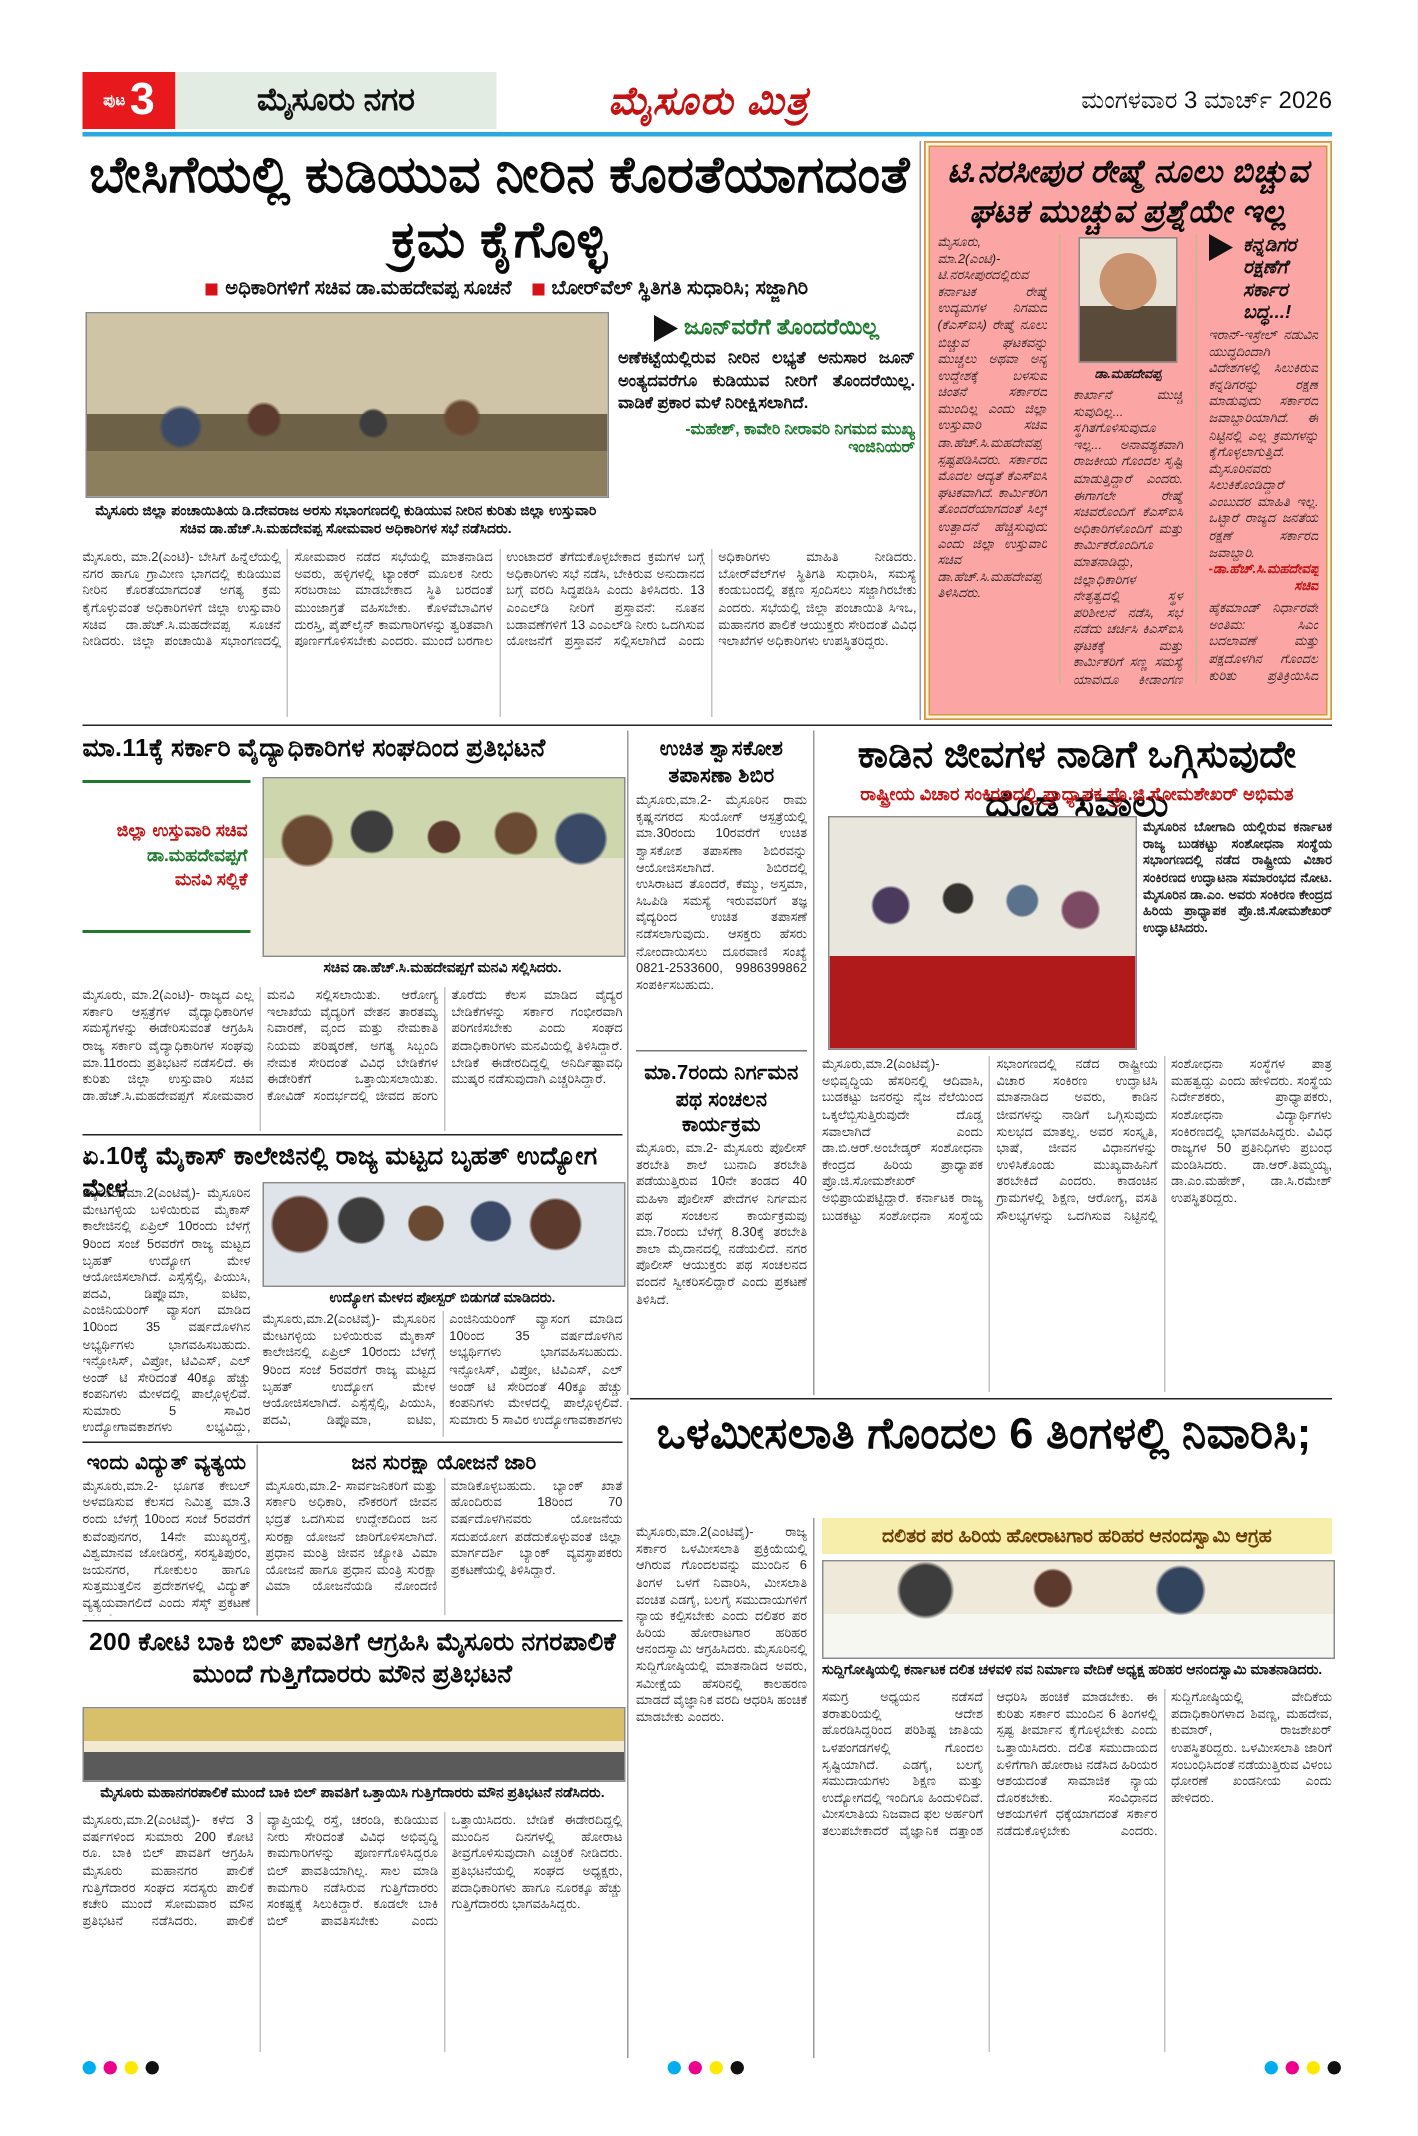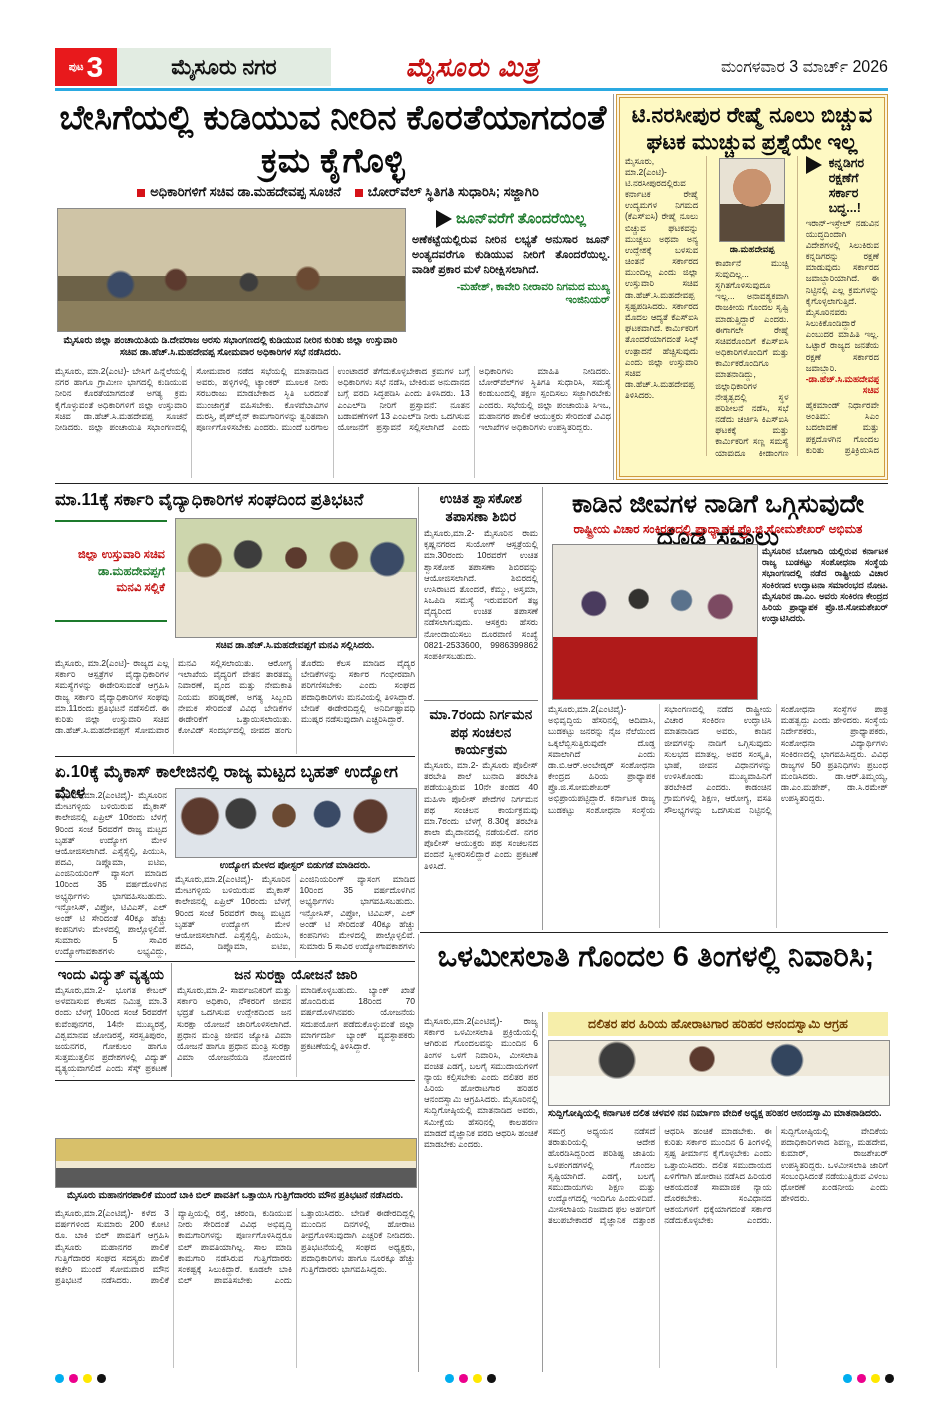--- a/index.html
+++ b/index.html
@@ -71,21 +71,21 @@
       linear-gradient(#dfe4ea 0 100%);}
   .ph-contractors{background:
       linear-gradient(#d8c06a 0 45%, #f1e9d2 45% 60%, #5a5a5a 60% 100%);}
   .ph-press{background:
       radial-gradient(circle at 20% 30%, #3d3d3d 0 6%, transparent 7%),
       radial-gradient(circle at 45% 28%, #5c3a2e 0 6%, transparent 7%),
       radial-gradient(circle at 70% 30%, #33455e 0 6%, transparent 7%),
       linear-gradient(#efe9da 0 55%, #f7f7f2 55% 100%);}
 
   
-  .cream-box{background:#fef9c3;border:1px solid #cf9a3e;box-shadow:inset 0 0 0 2px #fbf4e0, inset 0 0 0 3px #cf9a3e;}
+  .cream-box{background:#fca5a5;border:1px solid #cf9a3e;box-shadow:inset 0 0 0 2px #fbf4e0, inset 0 0 0 3px #cf9a3e;font-style:italic;}
   .silk-cols{display:flex;gap:8px;}
   .silk-col{flex:1;min-width:0;}
   .silk-col + .silk-col{border-left:1px solid #c9b58a;padding-left:8px;}
 
   .quote-title{font-size:14.5px;font-weight:bold;color:#1d7a2c;text-align:center;}
   .quote-text{font-size:11px;font-weight:bold;text-align:justify;line-height:1.35;}
   .quote-attrib{font-size:10.5px;font-weight:bold;color:#1d7a2c;text-align:right;}
   .play{width:0;height:0;border-top:9px solid transparent;border-bottom:9px solid transparent;
         border-left:16px solid #111;display:inline-block;vertical-align:middle;margin-right:4px;}
 
@@ -188,20 +188,21 @@
   <div class="abs bodytext cols2" style="left:175px;top:874px;width:240px;height:84px;">ಮೈಸೂರು,ಮಾ.2(ಎಂಟಿವೈ)- ಮೈಸೂರಿನ ಮೇಟಗಳ್ಳಿಯ ಬಳಿಯಿರುವ ಮೈಕಾಸ್ ಕಾಲೇಜಿನಲ್ಲಿ ಏಪ್ರಿಲ್ 10ರಂದು ಬೆಳಗ್ಗೆ 9ರಿಂದ ಸಂಜೆ 5ರವರೆಗೆ ರಾಜ್ಯ ಮಟ್ಟದ ಬೃಹತ್ ಉದ್ಯೋಗ ಮೇಳ ಆಯೋಜಿಸಲಾಗಿದೆ. ಎಸ್ಸೆಸ್ಸೆಲ್ಸಿ, ಪಿಯುಸಿ, ಪದವಿ, ಡಿಪ್ಲೊಮಾ, ಐಟಿಐ, ಎಂಜಿನಿಯರಿಂಗ್ ವ್ಯಾಸಂಗ ಮಾಡಿದ 10ರಿಂದ 35 ವರ್ಷದೊಳಗಿನ ಅಭ್ಯರ್ಥಿಗಳು ಭಾಗವಹಿಸಬಹುದು. ಇನ್ಫೋಸಿಸ್, ವಿಪ್ರೋ, ಟಿವಿಎಸ್, ಎಲ್ ಅಂಡ್ ಟಿ ಸೇರಿದಂತೆ 40ಕ್ಕೂ ಹೆಚ್ಚು ಕಂಪನಿಗಳು ಮೇಳದಲ್ಲಿ ಪಾಲ್ಗೊಳ್ಳಲಿವೆ. ಸುಮಾರು 5 ಸಾವಿರ ಉದ್ಯೋಗಾವಕಾಶಗಳು ಲಭ್ಯವಿದ್ದು, ಅಭ್ಯರ್ಥಿಗಳು ಬಯೋಡೇಟಾ, ಅಂಕಪಟ್ಟಿ, ಆಧಾರ್ ಪ್ರತಿಯೊಂದಿಗೆ ಹಾಜರಾಗಬೇಕು. ಉದ್ಯೋಗ ಮೇಳದ ಪೋಸ್ಟರ್ ಅನ್ನು ಕಾಲೇಜಿನ ಪ್ರಾಂಶುಪಾಲರು ಹಾಗೂ ಸಿಬ್ಬಂದಿ ಬಿಡುಗಡೆ ಮಾಡಿದರು. ಹೆಚ್ಚಿನ ಮಾಹಿತಿಗೆ ಕಾಲೇಜಿನ ಕಚೇರಿಯನ್ನು ಸಂಪರ್ಕಿಸಬಹುದು ಎಂದು ಪ್ರಕಟಣೆ ತಿಳಿಸಿದೆ.</div>
 
   <div class="hrule" style="left:55px;top:961px;width:360px;"></div>
   <div class="abs headline hl-sm" style="left:55px;top:966px;width:112px;">ಇಂದು ವಿದ್ಯುತ್ ವ್ಯತ್ಯಯ</div>
   <div class="abs bodytext" style="left:55px;top:985px;width:112px;height:92px;">ಮೈಸೂರು,ಮಾ.2- ಭೂಗತ ಕೇಬಲ್ ಅಳವಡಿಸುವ ಕೆಲಸದ ನಿಮಿತ್ತ ಮಾ.3 ರಂದು ಬೆಳಗ್ಗೆ 10ರಿಂದ ಸಂಜೆ 5ರವರೆಗೆ ಕುವೆಂಪುನಗರ, 14ನೇ ಮುಖ್ಯರಸ್ತೆ, ವಿಶ್ವಮಾನವ ಜೋಡಿರಸ್ತೆ, ಸರಸ್ವತಿಪುರಂ, ಜಯನಗರ, ಗೋಕುಲಂ ಹಾಗೂ ಸುತ್ತಮುತ್ತಲಿನ ಪ್ರದೇಶಗಳಲ್ಲಿ ವಿದ್ಯುತ್ ವ್ಯತ್ಯಯವಾಗಲಿದೆ ಎಂದು ಸೆಸ್ಕ್ ಪ್ರಕಟಣೆ ತಿಳಿಸಿದೆ.</div>
   <div class="vrule" style="left:171px;top:963px;height:114px;"></div>
   <div class="abs headline hl-sm" style="left:177px;top:966px;width:238px;">ಜನ ಸುರಕ್ಷಾ ಯೋಜನೆ ಜಾರಿ</div>
   <div class="abs bodytext cols2" style="left:177px;top:985px;width:238px;height:92px;">ಮೈಸೂರು,ಮಾ.2- ಸಾರ್ವಜನಿಕರಿಗೆ ಮತ್ತು ಸರ್ಕಾರಿ ಅಧಿಕಾರಿ, ನೌಕರರಿಗೆ ಜೀವನ ಭದ್ರತೆ ಒದಗಿಸುವ ಉದ್ದೇಶದಿಂದ ಜನ ಸುರಕ್ಷಾ ಯೋಜನೆ ಜಾರಿಗೊಳಿಸಲಾಗಿದೆ. ಪ್ರಧಾನ ಮಂತ್ರಿ ಜೀವನ ಜ್ಯೋತಿ ವಿಮಾ ಯೋಜನೆ ಹಾಗೂ ಪ್ರಧಾನ ಮಂತ್ರಿ ಸುರಕ್ಷಾ ವಿಮಾ ಯೋಜನೆಯಡಿ ನೋಂದಣಿ ಮಾಡಿಕೊಳ್ಳಬಹುದು. ಬ್ಯಾಂಕ್ ಖಾತೆ ಹೊಂದಿರುವ 18ರಿಂದ 70 ವರ್ಷದೊಳಗಿನವರು ಯೋಜನೆಯ ಸದುಪಯೋಗ ಪಡೆದುಕೊಳ್ಳುವಂತೆ ಜಿಲ್ಲಾ ಮಾರ್ಗದರ್ಶಿ ಬ್ಯಾಂಕ್ ವ್ಯವಸ್ಥಾಪಕರು ಪ್ರಕಟಣೆಯಲ್ಲಿ ತಿಳಿಸಿದ್ದಾರೆ.</div>
 
   <div class="hrule" style="left:55px;top:1080px;width:360px;"></div>
+  <div class="abs headline hl-md" style="left:55px;top:1085px;width:360px;">200 ಕೋಟಿ ಬಾಕಿ ಬಿಲ್ ಪಾವತಿಗೆ ಆಗ್ರಹಿಸಿ ಮೈಸೂರು ನಗರಪಾಲಿಕೆ ಮುಂದೆ ಗುತ್ತಿಗೆದಾರರು ಮೌನ ಪ್ರತಿಭಟನೆ</div>
   <div class="photo ph-contractors" style="left:55px;top:1138px;width:360px;height:48px;"></div>
   <div class="abs caption" style="left:55px;top:1189px;width:360px;">ಮೈಸೂರು ಮಹಾನಗರಪಾಲಿಕೆ ಮುಂದೆ ಬಾಕಿ ಬಿಲ್ ಪಾವತಿಗೆ ಒತ್ತಾಯಿಸಿ ಗುತ್ತಿಗೆದಾರರು ಮೌನ ಪ್ರತಿಭಟನೆ ನಡೆಸಿದರು.</div>
   <div class="abs bodytext cols3" style="left:55px;top:1208px;width:360px;height:160px;">ಮೈಸೂರು,ಮಾ.2(ಎಂಟಿವೈ)- ಕಳೆದ 3 ವರ್ಷಗಳಿಂದ ಸುಮಾರು 200 ಕೋಟಿ ರೂ. ಬಾಕಿ ಬಿಲ್ ಪಾವತಿಗೆ ಆಗ್ರಹಿಸಿ ಮೈಸೂರು ಮಹಾನಗರ ಪಾಲಿಕೆ ಗುತ್ತಿಗೆದಾರರ ಸಂಘದ ಸದಸ್ಯರು ಪಾಲಿಕೆ ಕಚೇರಿ ಮುಂದೆ ಸೋಮವಾರ ಮೌನ ಪ್ರತಿಭಟನೆ ನಡೆಸಿದರು. ಪಾಲಿಕೆ ವ್ಯಾಪ್ತಿಯಲ್ಲಿ ರಸ್ತೆ, ಚರಂಡಿ, ಕುಡಿಯುವ ನೀರು ಸೇರಿದಂತೆ ವಿವಿಧ ಅಭಿವೃದ್ಧಿ ಕಾಮಗಾರಿಗಳನ್ನು ಪೂರ್ಣಗೊಳಿಸಿದ್ದರೂ ಬಿಲ್ ಪಾವತಿಯಾಗಿಲ್ಲ. ಸಾಲ ಮಾಡಿ ಕಾಮಗಾರಿ ನಡೆಸಿರುವ ಗುತ್ತಿಗೆದಾರರು ಸಂಕಷ್ಟಕ್ಕೆ ಸಿಲುಕಿದ್ದಾರೆ. ಕೂಡಲೇ ಬಾಕಿ ಬಿಲ್ ಪಾವತಿಸಬೇಕು ಎಂದು ಒತ್ತಾಯಿಸಿದರು. ಬೇಡಿಕೆ ಈಡೇರದಿದ್ದಲ್ಲಿ ಮುಂದಿನ ದಿನಗಳಲ್ಲಿ ಹೋರಾಟ ತೀವ್ರಗೊಳಿಸುವುದಾಗಿ ಎಚ್ಚರಿಕೆ ನೀಡಿದರು. ಪ್ರತಿಭಟನೆಯಲ್ಲಿ ಸಂಘದ ಅಧ್ಯಕ್ಷರು, ಪದಾಧಿಕಾರಿಗಳು ಹಾಗೂ ನೂರಕ್ಕೂ ಹೆಚ್ಚು ಗುತ್ತಿಗೆದಾರರು ಭಾಗವಹಿಸಿದ್ದರು.</div>
 
   <div class="hrule" style="left:420px;top:932px;width:468px;"></div>
   <div class="vrule" style="left:418px;top:934px;height:438px;"></div>
   <div class="abs headline" style="left:424px;top:938px;width:464px;font-size:29px;line-height:1.25;">
     <div>ಒಳಮೀಸಲಾತಿ ಗೊಂದಲ 6 ತಿಂಗಳಲ್ಲಿ ನಿವಾರಿಸಿ;</div>
   </div>
   <div class="abs bodytext" style="left:424px;top:1016px;width:114px;height:352px;">ಮೈಸೂರು,ಮಾ.2(ಎಂಟಿವೈ)- ರಾಜ್ಯ ಸರ್ಕಾರ ಒಳಮೀಸಲಾತಿ ಪ್ರಕ್ರಿಯೆಯಲ್ಲಿ ಆಗಿರುವ ಗೊಂದಲವನ್ನು ಮುಂದಿನ 6 ತಿಂಗಳ ಒಳಗೆ ನಿವಾರಿಸಿ, ಮೀಸಲಾತಿ ವಂಚಿತ ಎಡಗೈ, ಬಲಗೈ ಸಮುದಾಯಗಳಿಗೆ ನ್ಯಾಯ ಕಲ್ಪಿಸಬೇಕು ಎಂದು ದಲಿತರ ಪರ ಹಿರಿಯ ಹೋರಾಟಗಾರ ಹರಿಹರ ಆನಂದಸ್ವಾಮಿ ಆಗ್ರಹಿಸಿದರು. ಮೈಸೂರಿನಲ್ಲಿ ಸುದ್ದಿಗೋಷ್ಠಿಯಲ್ಲಿ ಮಾತನಾಡಿದ ಅವರು, ಸಮೀಕ್ಷೆಯ ಹೆಸರಿನಲ್ಲಿ ಕಾಲಹರಣ ಮಾಡದೆ ವೈಜ್ಞಾನಿಕ ವರದಿ ಆಧರಿಸಿ ಹಂಚಿಕೆ ಮಾಡಬೇಕು ಎಂದರು.</div>

